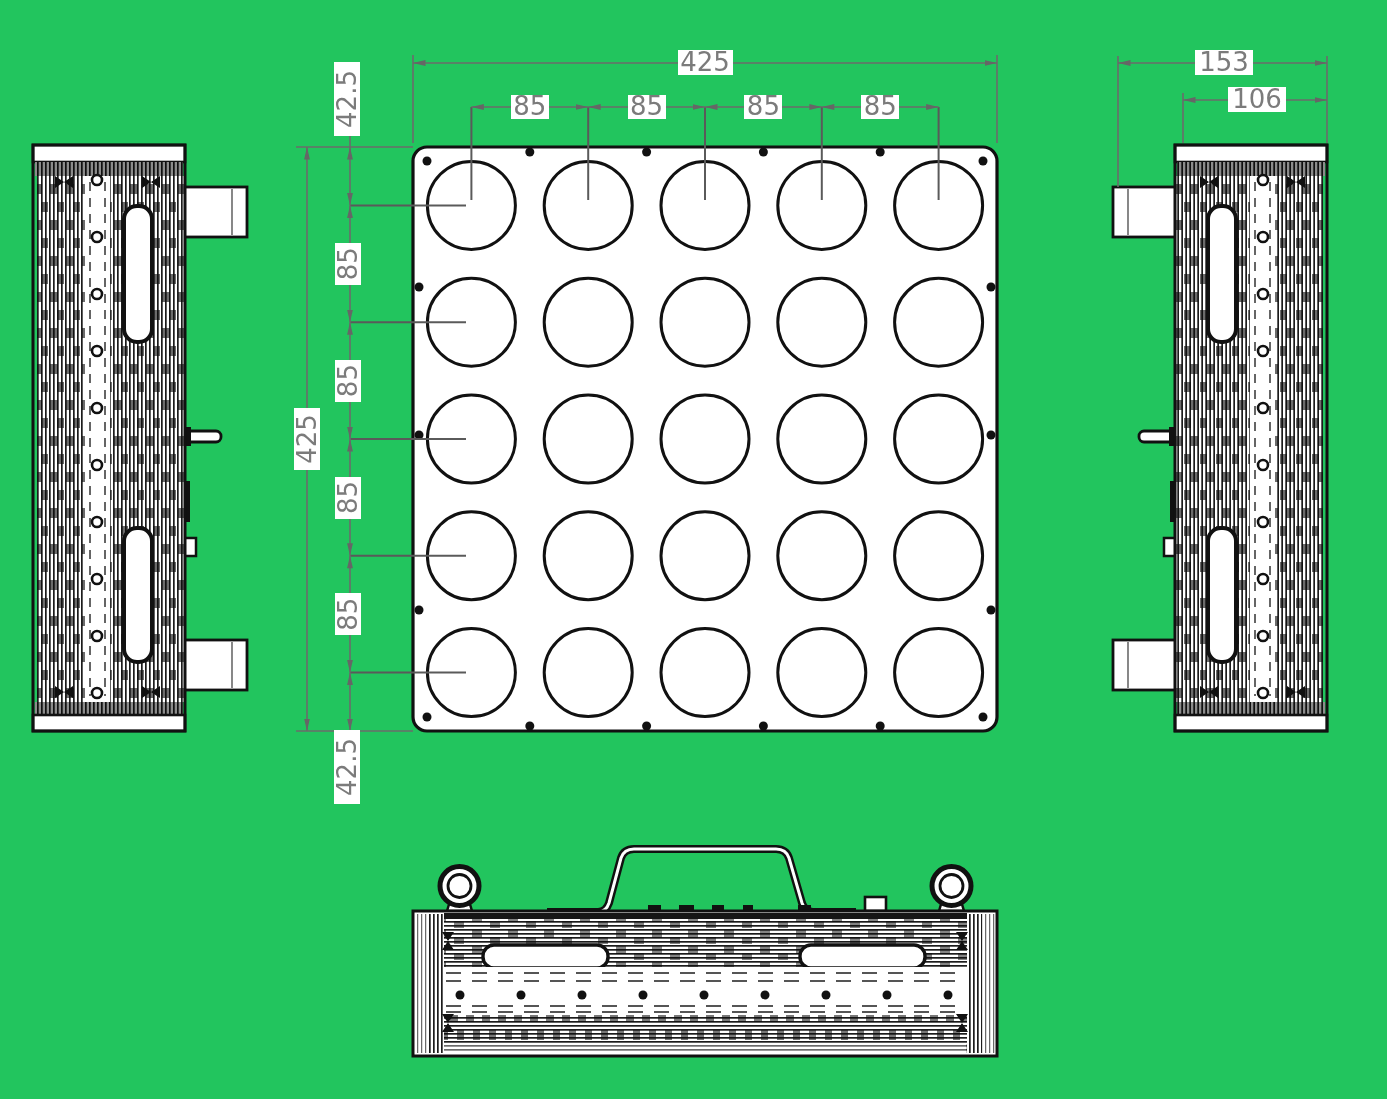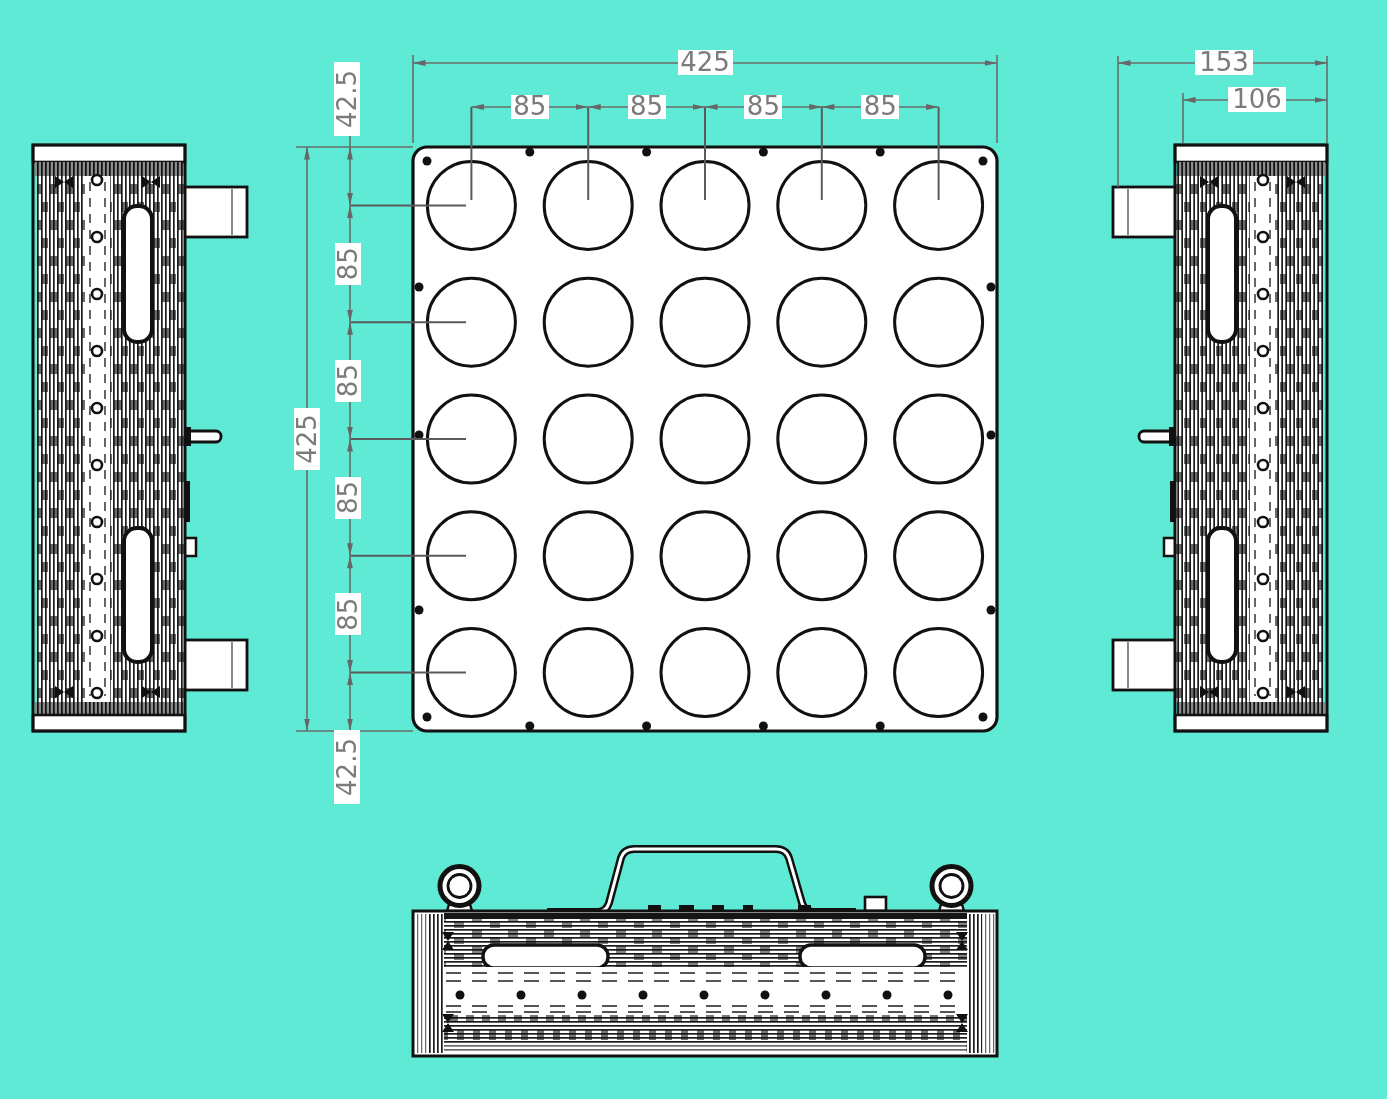--- a/index.html
+++ b/index.html
@@ -1,16 +1,16 @@
 <!DOCTYPE html>
 <html><head>
 <meta charset="utf-8">
 <style>
   html,body{margin:0;padding:0;background:#ffffff;}
-  .stage{width:1387px;height:1099px;position:relative;background:#5eead4;overflow:hidden;}
+  .stage{width:1387px;height:1099px;position:relative;background:#22c55e;overflow:hidden;}
   svg text{font-family:"DejaVu Sans","Liberation Sans",sans-serif;font-size:26px;fill:#7b7b7b;}
   .dim{stroke:#6b6b6b;stroke-width:1.6;fill:none;}
   .lead{stroke:#5a5a5a;stroke-width:2;fill:none;}
   .tbg{fill:#ffffff;}
 </style>
 </head>
 <body>
 
 <div class="stage">
 <svg width="1387" height="1099" viewBox="0 0 1387 1099">

